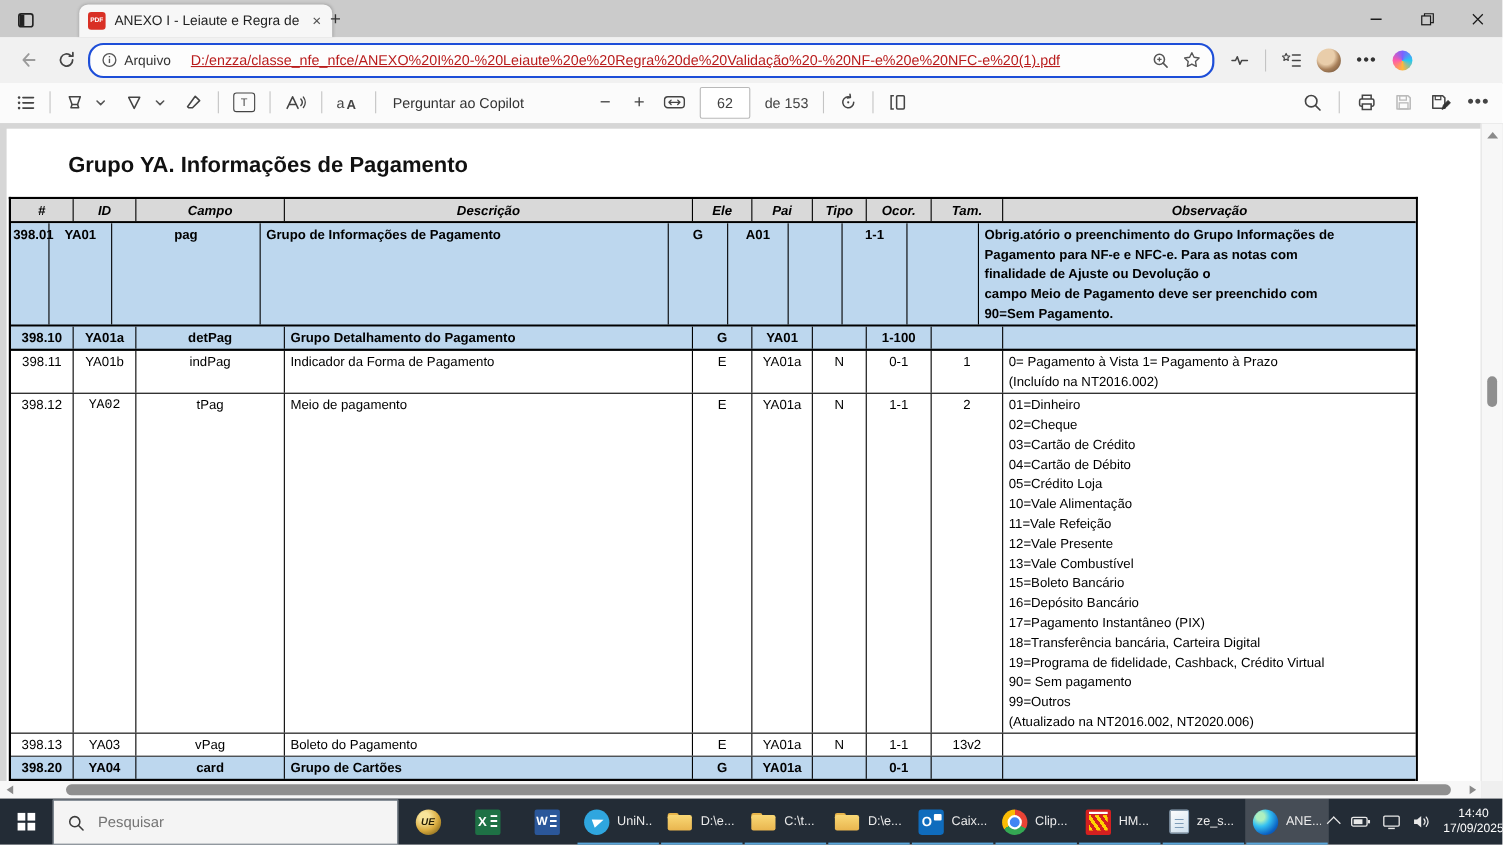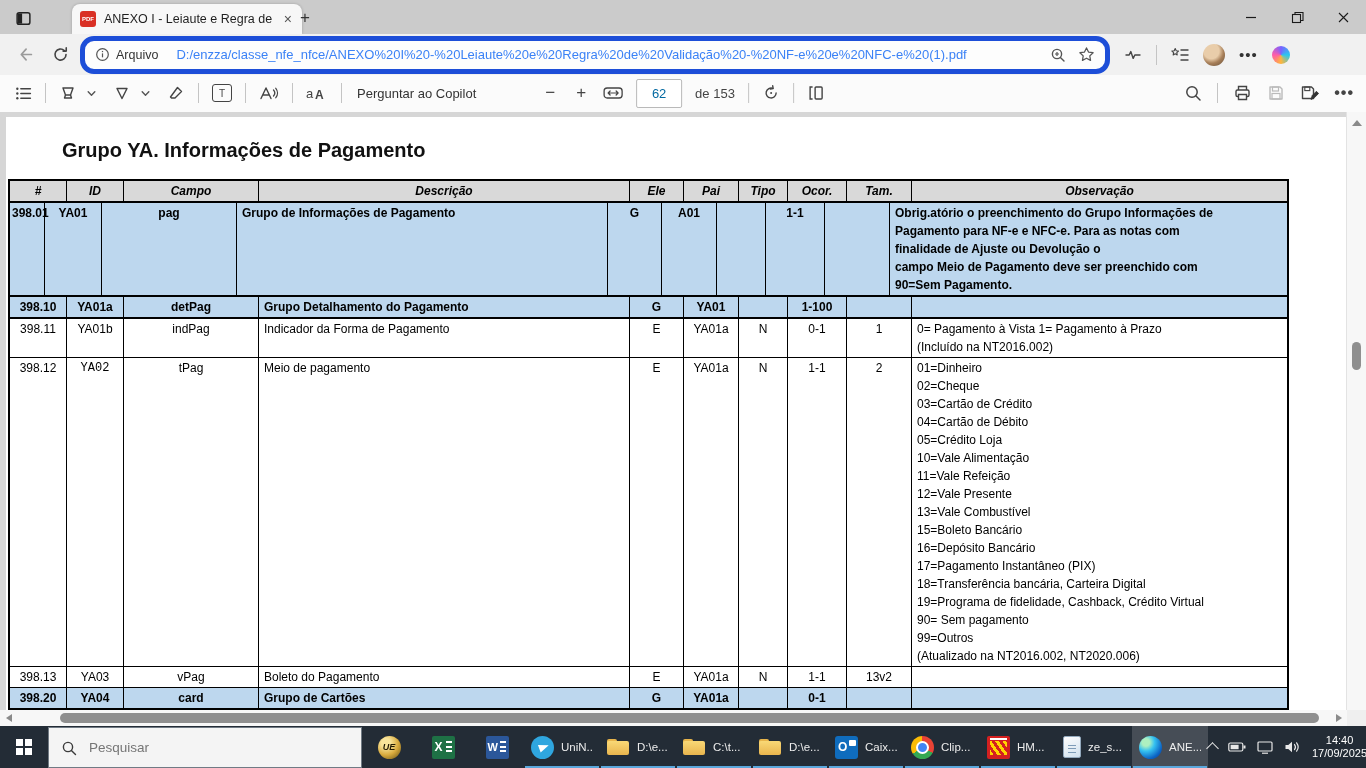--- a/index.html
+++ b/index.html
@@ -19,23 +19,23 @@
   .newtab-btn{position:absolute;left:300px;top:9px;font-size:17px;color:#333;line-height:18px;}
   .wincontrols{position:absolute;right:0;top:0;height:34px;display:flex;}
   .wbtn{width:46px;height:34px;display:flex;align-items:center;justify-content:center;color:#1a1a1a;}
   .wbtn.close{font-size:16px;}
 
   
   .addrbar{position:absolute;top:34px;left:0;right:0;height:41px;background:#f1f1f1;
     display:flex;align-items:center;border-bottom:1px solid #ddd;}
   .navic{width:28px;height:28px;display:flex;align-items:center;justify-content:center;flex:none;}
   .url-pill{height:28px;flex:1;max-width:1000px;margin-left:6px;background:#fdfdfd;
-    border:5px solid #1d4ed8;border-radius:14px;display:flex;align-items:center;padding:0 10px;}
+    border:2px solid #1d4ed8;border-radius:14px;display:flex;align-items:center;padding:0 10px;}
   .url-prefix{font-size:12.5px;color:#333;margin:0 18px 0 6px;}
-  .url-text{font-size:13px;color:#3b82f6;white-space:nowrap;overflow:hidden;flex:1;}
+  .url-text{font-size:13px;color:#b91c1c;white-space:nowrap;overflow:hidden;flex:1;text-decoration:underline;}
   .pill-right{display:flex;align-items:center;gap:12px;margin-left:auto;}
   .addr-right{display:flex;align-items:center;gap:14px;margin-left:14px;margin-right:12px;}
   .vsep{width:1px;height:20px;background:#c4c4c4;}
   .avatar{width:22px;height:22px;border-radius:50%;flex:none;
     background:radial-gradient(circle at 40% 35%,#e8c9a8 0 35%,#9a7least 0,#8a6a4c 70%,#5f4733);}
   .more-dots{font-size:15px;color:#333;letter-spacing:1px;}
   .copilot-ic{width:18px;height:18px;border-radius:50%;flex:none;
     background:conic-gradient(#7b61ff,#28c8f0,#ffb63b,#ff5ca8,#7b61ff);}
 
   
@@ -44,21 +44,21 @@
   .pdfbar .left{position:absolute;left:14px;top:0;height:36px;display:flex;align-items:center;gap:13px;}
   .pdfbar .center{position:absolute;left:50%;transform:translateX(-50%);top:0;height:36px;display:flex;align-items:center;gap:13px;}
   .pdfbar .right{position:absolute;right:12px;top:0;height:36px;display:flex;align-items:center;gap:15px;}
   .tbtn{display:flex;align-items:center;justify-content:center;min-width:18px;height:26px;}
   .chev{margin-left:-8px;}
   .texttool{width:18px;height:16px;border:1.4px solid #444;border-radius:3px;display:flex;
     align-items:center;justify-content:center;font-size:10px;color:#444;}
   .copilot-label{font-size:13px;color:#333;margin-left:2px;}
   .zoomglyph{font-size:17px;color:#444;}
   .pageinput{width:40px;height:25px;border:1px solid #b9b9b9;border-radius:2px;background:#fff;
-    text-align:center;font-size:13px;font-family:"Liberation Sans",sans-serif;color:#0369a1;}
+    text-align:center;font-size:13px;font-family:"Liberation Sans",sans-serif;color:#404040;}
   .pagetotal{font-size:13px;color:#444;}
   .disabled{opacity:.35;}
 
   
   .viewer{position:absolute;top:112px;left:0;right:0;bottom:42px;background:#d6d6d6;overflow:hidden;padding-left:20px;}
   .page{position:absolute;left:6px;top:5px;right:19px;bottom:16px;background:#fff;overflow:hidden;}
   .doc-title{margin:22px 0 17px 56px;font-size:20px;font-weight:bold;color:#111;}
   .ptable{margin-left:2px;border:2px solid #000;border-bottom:none;width:1277px;font-size:12px;color:#000;}
   .trow{display:flex;border-bottom:1px solid #000;}
   .trow.thick{border-bottom-width:2px;}

